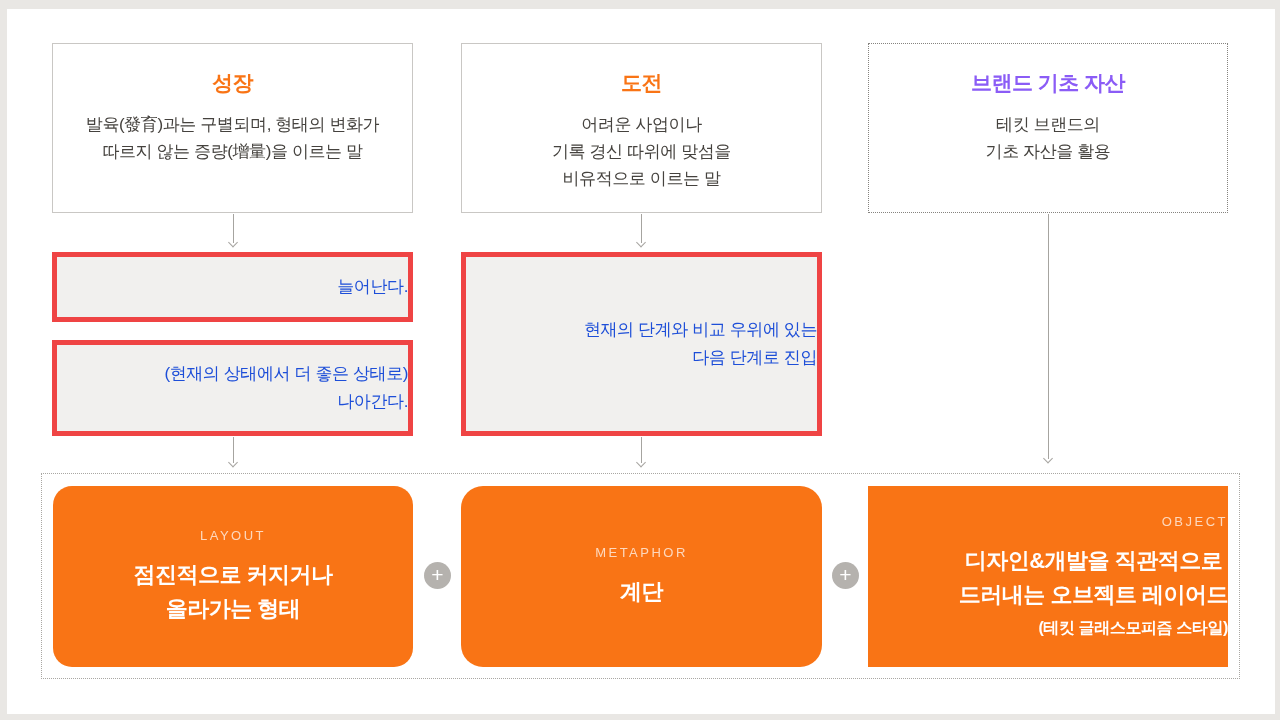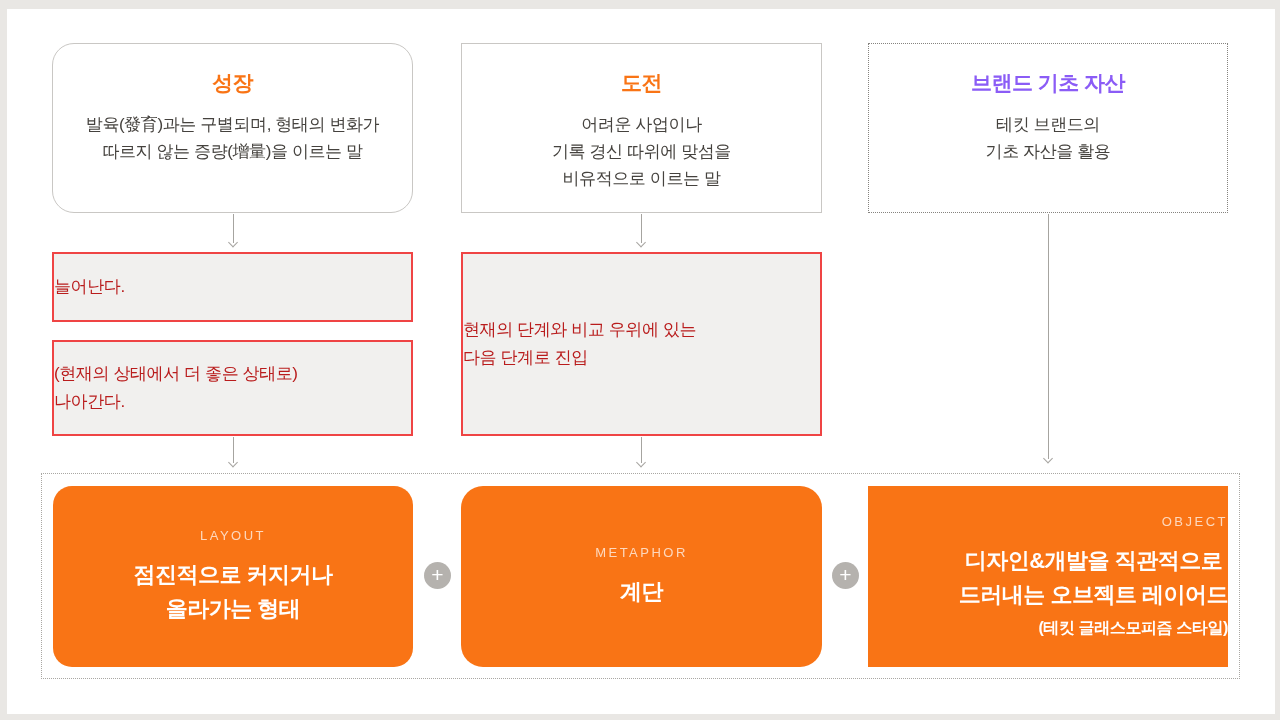--- a/index.html
+++ b/index.html
@@ -23,23 +23,23 @@
   }
   .def-box.dotted { border:1px dotted #85837f; }
   .def-title { font-size:21px; font-weight:bold; letter-spacing:-0.5px; margin-bottom:14px; }
   .def-title.orange { color:#f97415; }
   .def-title.dark { color:#8b5cf6; }
   .def-body { font-size:17px; line-height:27px; color:#45423e; letter-spacing:-0.4px; }
 
   
   .gray-box {
     position:absolute;
-    background:#f1f0ee; border:2px solid #ef4444;
-    display:flex; flex-direction:column; align-items:flex-start; justify-content:center;
-    font-size:17px; line-height:28px; color:#b91c1c; letter-spacing:-0.4px; text-align:center;
+    background:#f1f0ee; border:5px solid #ef4444;
+    display:flex; flex-direction:column; align-items:flex-end; justify-content:center;
+    font-size:17px; line-height:28px; color:#1d4ed8; letter-spacing:-0.4px; text-align:center;
   }
 
   
   .arrow { position:absolute; width:12px; }
   .arrow .shaft { position:absolute; left:50%; top:0; bottom:3px; width:1px; background:#a6a4a0; }
   .arrow .head {
     position:absolute; left:50%; bottom:0; width:7px; height:7px;
     border-right:1.4px solid #a6a4a0; border-bottom:1.4px solid #a6a4a0;
     transform:translateX(-50%) rotate(45deg);
   }
@@ -69,21 +69,21 @@
     display:flex; align-items:center; justify-content:center;
     font-size:21px; font-weight:normal; line-height:1; padding-bottom:2px;
   }
 </style>
 </head>
 <body>
 
 <div class="canvas">
   <div class="stage">
 
-    <div class="def-box" style="left:52px;width:361px;border-radius:22px;">
+    <div class="def-box" style="left:52px;width:361px;">
       <div class="def-title orange">성장</div>
       <div class="def-body">
         <div>발육(發育)과는 구별되며, 형태의 변화가</div>
         <div>따르지 않는 증량(增量)을 이르는 말</div>
       </div>
     </div>
 
     <div class="arrow" style="left:227px;top:214px;height:32px;">
       <div class="shaft"></div>
         <div class="head"></div>

